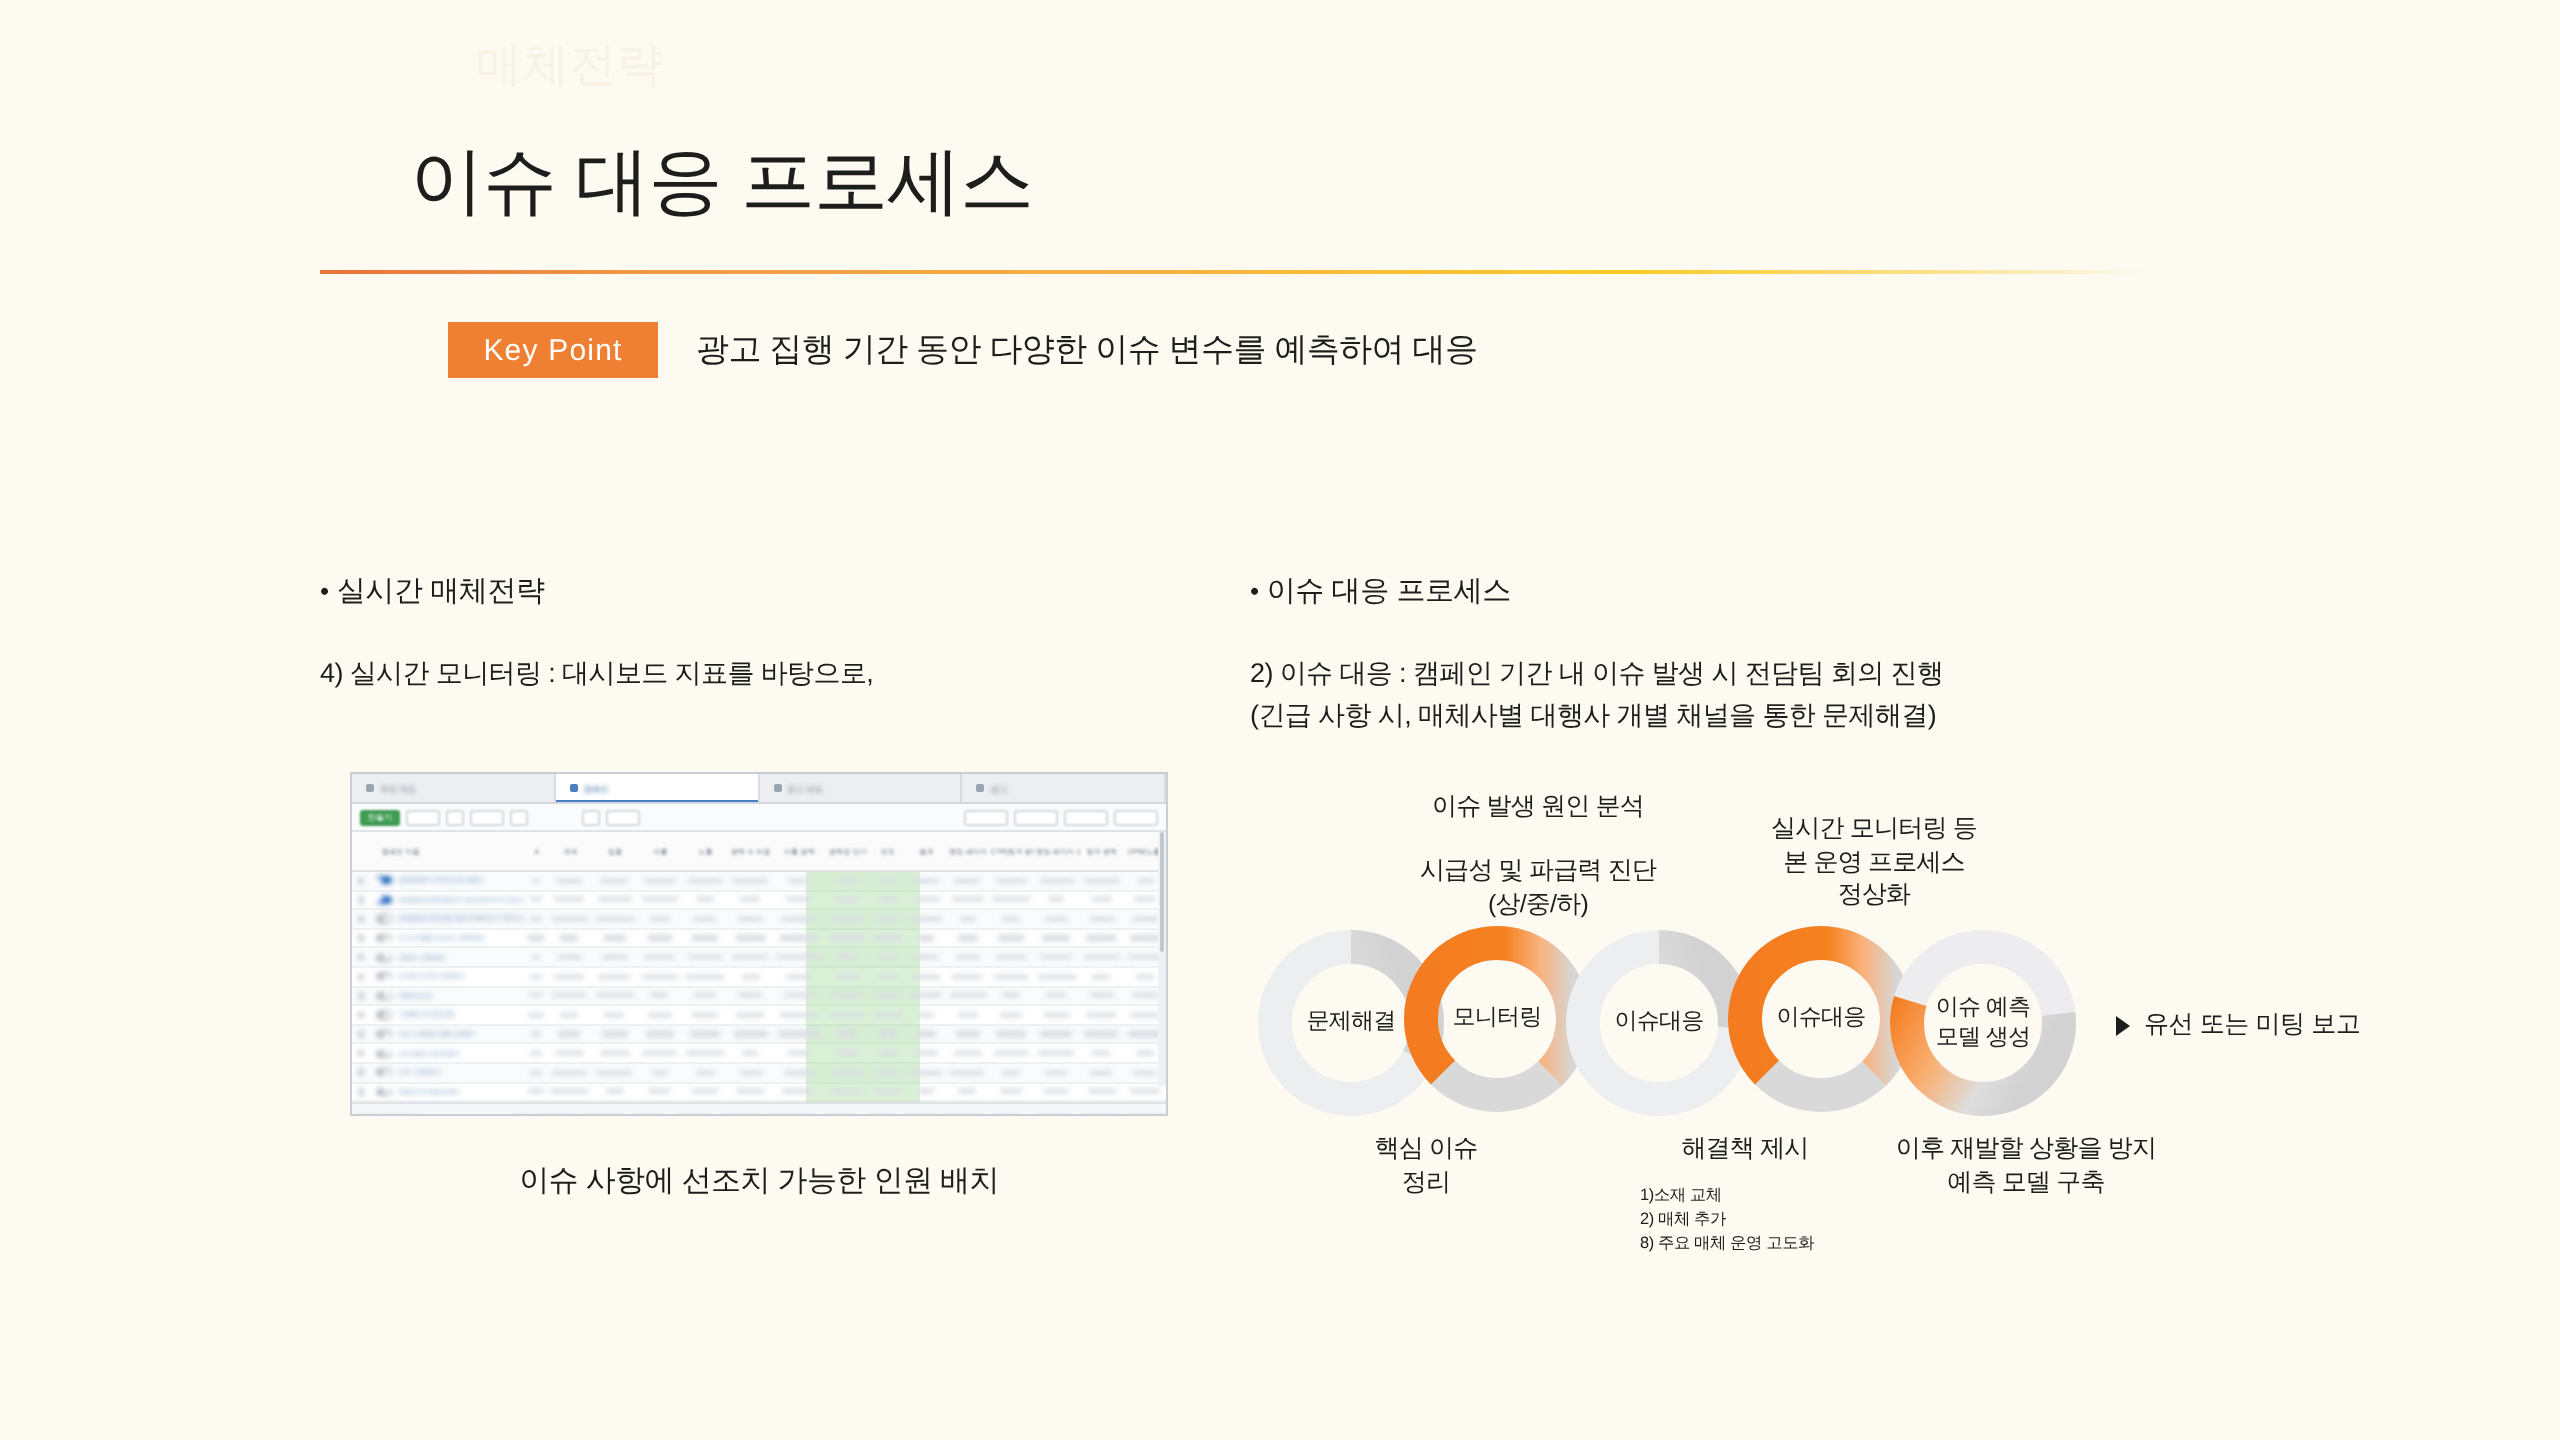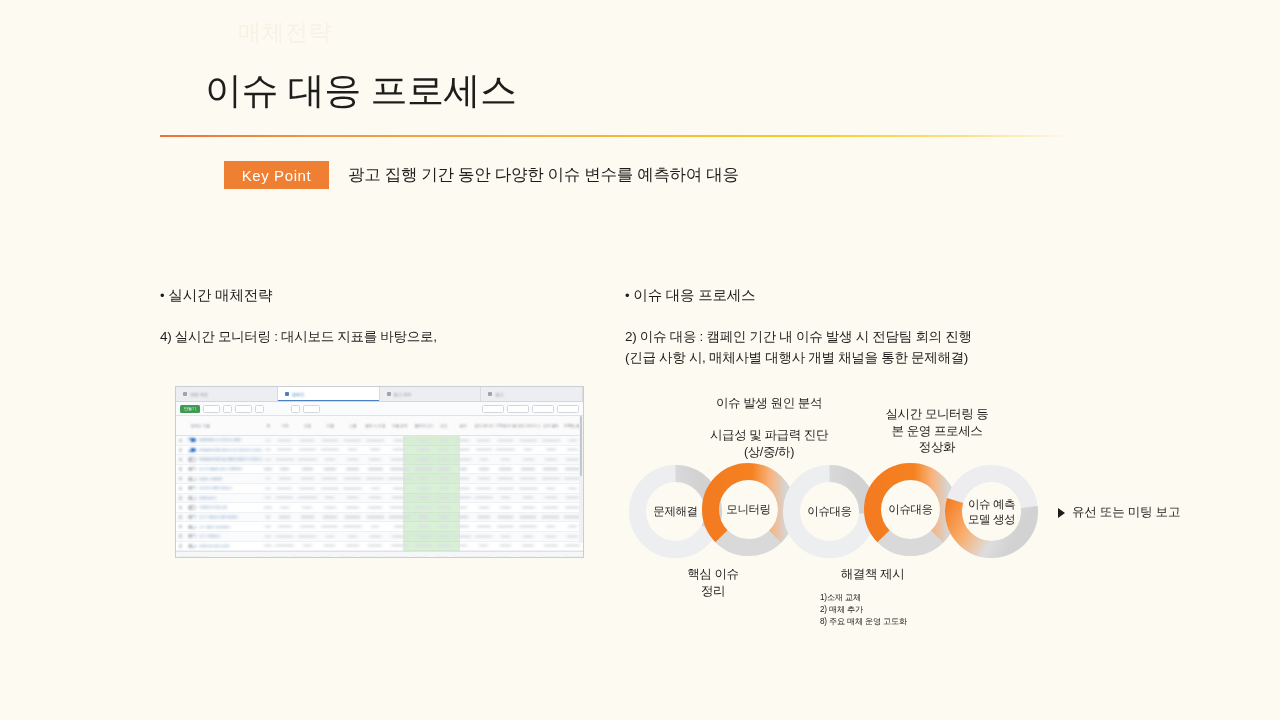--- a/index.html
+++ b/index.html
@@ -1211,20 +1211,21 @@
         <div class="db-cell" style="width: 24px;">
           <div class="db-barcell" style="width: 86%; margin: 0px auto;"></div>
         </div>
       </div>
 
     <div class="db-scroll-v">
         <span></span>
       </div>
   </div>
 
+  <div class="dashboard-caption">이슈 사항에 선조치 가능한 인원 배치</div>
 
   <div class="diagram-note note-top-1">
       <div>이슈 발생 원인 분석</div>
     </div>
   <div class="diagram-note note-top-2">
       <div>시급성 및 파급력 진단</div>
       <div>(상/중/하)</div>
     </div>
   <div class="diagram-note note-top-3">
       <div>실시간 모니터링 등</div>
@@ -1325,20 +1326,24 @@
     </div>
   </div>
 
   <div class="diagram-note note-bot-1">
       <div>핵심 이슈</div>
       <div>정리</div>
     </div>
   <div class="diagram-note note-bot-2">
       <div>해결책 제시</div>
     </div>
+  <div class="diagram-note note-bot-3">
+      <div>이후 재발할 상황을 방지</div>
+      <div>예측 모델 구축</div>
+    </div>
 
   <div class="sublist">
       <div>1)소재 교체</div>
       <div>2) 매체 추가</div>
       <div>8) 주요 매체 운영 고도화</div>
     </div>
 
   <div class="outcome">
     <span class="tri"></span>
     <span>유선 또는 미팅 보고</span>

